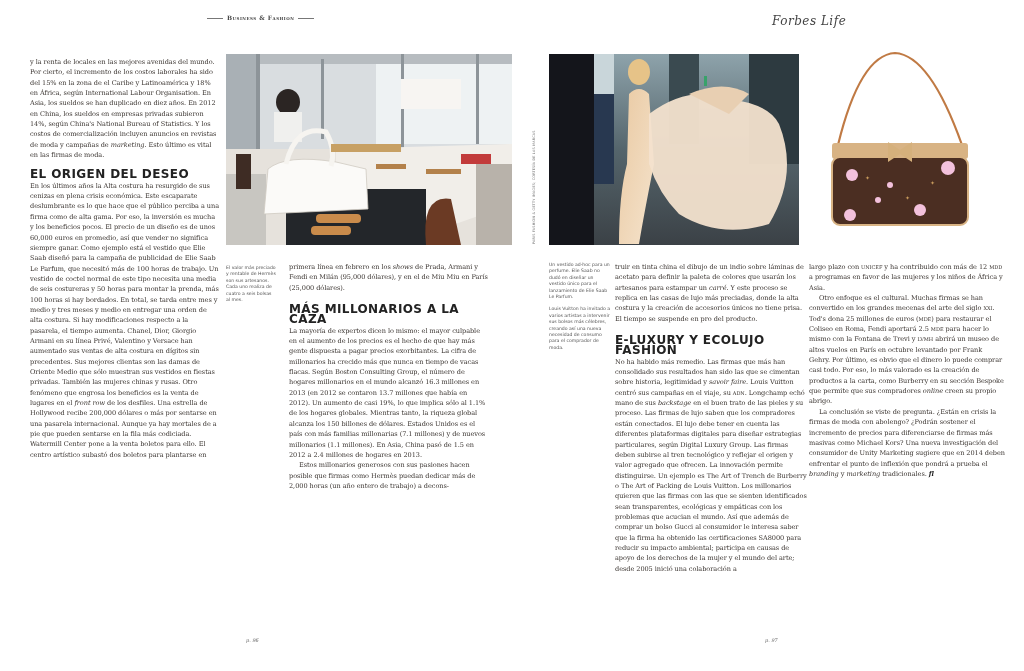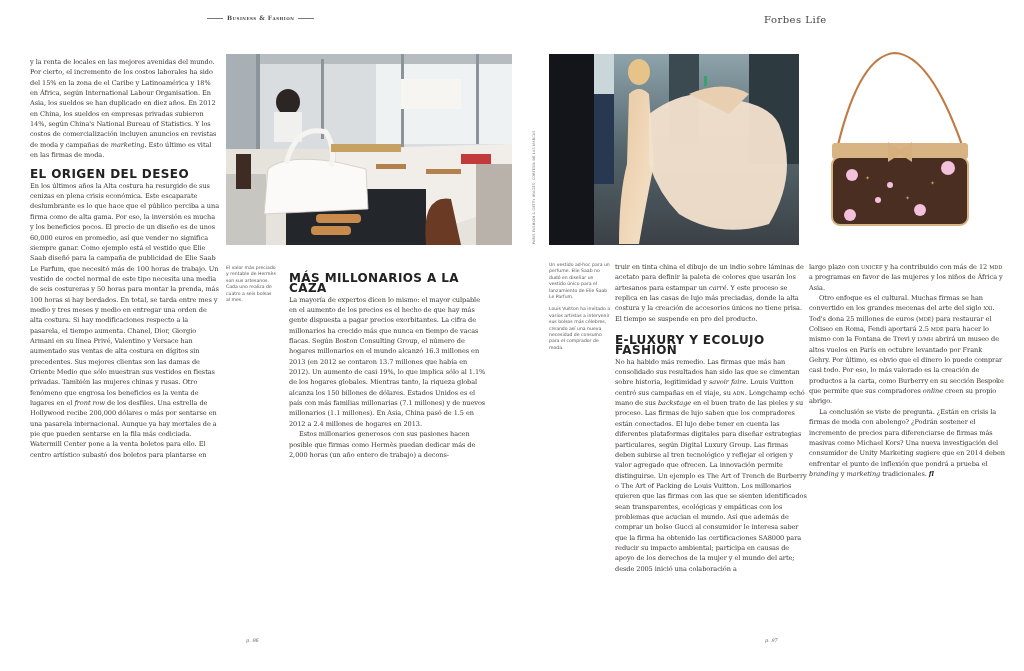--- a/index.html
+++ b/index.html
@@ -11,21 +11,21 @@
   .page { position: absolute; top: 0; height: 671px; }
   .page-left { left: 0; width: 512px; }
   .page-right { left: 512px; width: 512px; }
 
   .running-head {
     position: absolute; top: 14px; font-size: 6px; letter-spacing: 0.5px;
     color: #444; font-variant: small-caps; font-weight: bold;
   }
   .running-head.left { left: 203px; }
   .running-head.left .rule { display: inline-block; width: 16px; height: 1px; background: #777; vertical-align: middle; margin: 0 4px; }
-  .running-head.right { left: 252px; font-weight: normal; font-variant: normal; font-size: 10px; }
+  .running-head.right { left: 260px; font-style: italic; font-weight: normal; font-variant: normal; font-size: 12px; }
 
   .col {
     position: absolute; font-size: 6.55px; line-height: 10.35px; color: #3a3430;
     text-align: left; letter-spacing: -0.05px;
   }
   .col p { margin: 0; }
   .col p.indent { text-indent: 10px; }
   .col h3 {
     margin: 8px 0 1px 0; font-family: "DejaVu Sans", "Liberation Sans", sans-serif;
     font-size: 12px; font-weight: bold; letter-spacing: 0.4px; color: #222;
@@ -96,20 +96,21 @@
       <path d="M200 191 Q195 140 225 145 L235 191 Z" fill="#6b3a24"></path>
       <rect x="250" y="110" width="36" height="81" fill="#b8b2aa"></rect>
       <rect x="10" y="100" width="15" height="35" fill="#3e2c24"></rect>
       <rect x="105" y="90" width="70" height="8" fill="#c7a064"></rect>
     </svg>
   </div>
 
   <div class="caption" style="left:226px; top:265px; width:50px;">El valor más preciado y rentable de Hermès son sus artesanos. Cada uno realiza de cuatro a seis bolsas al mes.</div>
 
   <div class="col" style="left:289px; top:262px; width:200px;">
+    <p><span>primera línea en febrero en los </span><i>shows</i><span> de Prada, Armani y Fendi en Milán (95,000 dólares), y en el de Miu Miu en París (25,000 dólares).</span></p>
     <h3 style="margin-top:11px;">MÁS MILLONARIOS A LA CAZA</h3>
     <p>La mayoría de expertos dicen lo mismo: el mayor culpable en el aumento de los precios es el hecho de que hay más gente dispuesta a pagar precios exorbitantes. La cifra de millonarios ha crecido más que nunca en tiempo de vacas flacas. Según Boston Consulting Group, el número de hogares millonarios en el mundo alcanzó 16.3 millones en 2013 (en 2012 se contaron 13.7 millones que había en 2012). Un aumento de casi 19%, lo que implica sólo al 1.1% de los hogares globales. Mientras tanto, la riqueza global alcanza los 150 billones de dólares. Estados Unidos es el país con más familias millonarias (7.1 millones) y de nuevos millonarios (1.1 millones). En Asia, China pasó de 1.5 en 2012 a 2.4 millones de hogares en 2013.</p>
     <p class="indent">Estos millonarios generosos con sus pasiones hacen posible que firmas como Hermès puedan dedicar más de 2,000 horas (un año entero de trabajo) a decons-</p>
   </div>
 
   <div class="folio" style="left:246px;">p. 96</div>
 </div>
 
 <div class="page page-right">
   <div class="running-head right">Forbes Life</div>

